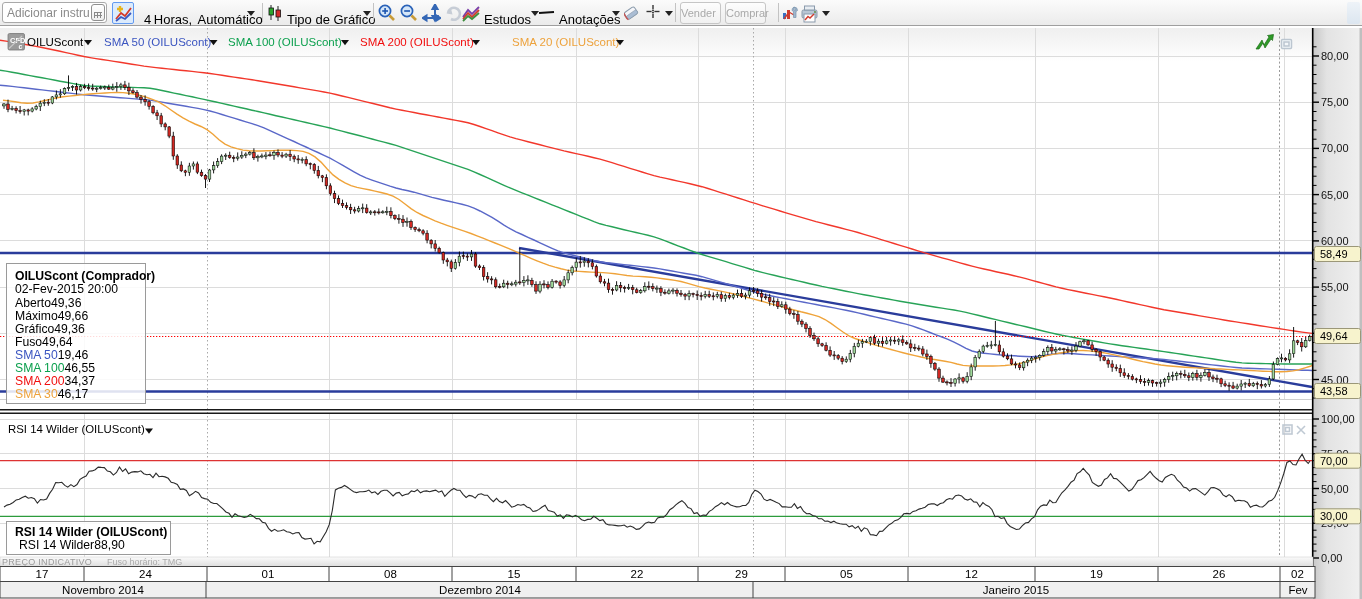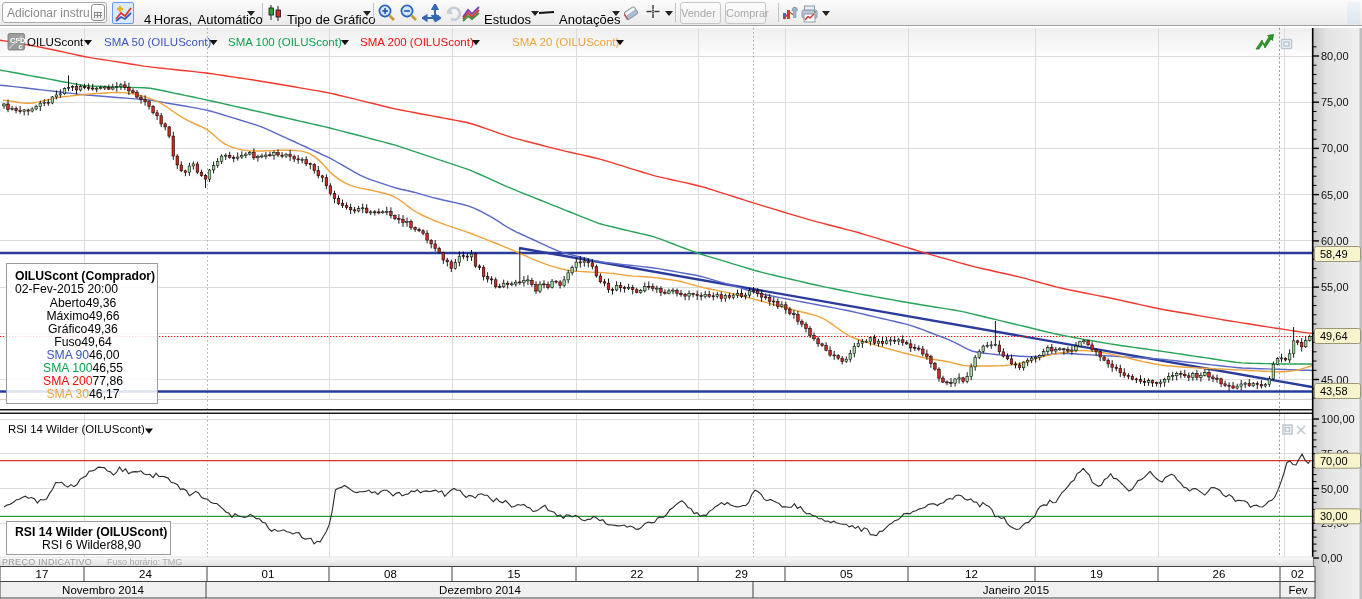--- a/index.html
+++ b/index.html
@@ -11,21 +11,21 @@
 .inpic{position:absolute;left:91px;top:4px;width:14px;height:17px;border:1.4px solid #909090;border-radius:3px;background:
 linear-gradient(#fff,#eee)}
 .inpic:after{content:"";position:absolute;left:2px;top:7px;width:8px;height:6px;background:
 repeating-linear-gradient(90deg,#888 0 1.5px,transparent 1.5px 3px),repeating-linear-gradient(#888 0 1.5px,transparent 1.5px 3px)}
 .btn-act{position:absolute;left:112px;top:2px;width:22px;height:22px;border:1px solid #639af0;background:#dcebfc;border-radius:2px}
 .car{position:absolute;top:11px;width:0;height:0;border-left:4px solid transparent;border-right:4px solid transparent;border-top:5px solid #222}
 .sep{position:absolute;top:3px;width:1px;height:19px;background:#c3c3c3}
 .dbtn{position:absolute;top:2px;height:22px;border:1px solid #c6c6c6;border-radius:3px;background:linear-gradient(#fdfdfd,#f1f1f1);color:#a9a9a9;font-size:11px;line-height:20px}
 .rw{position:absolute;left:1347px;top:2px;width:13px;height:22px;background:linear-gradient(#eef3f8,#dce6f0);border-radius:2px}
 .tip{position:absolute;background:rgba(255,255,255,0.85);border:1px solid #9a9a9a;z-index:6;font-size:12.2px;color:#000;white-space:nowrap}
-.tr{display:flex;justify-content:center;padding:0 6px 0 8px;line-height:13.1px}
+.tr{display:flex;justify-content:flex-start;padding:0 6px 0 8px;line-height:13.1px}
 </style></head><body>
 <svg width="1362" height="599" xmlns="http://www.w3.org/2000/svg" font-family="Liberation Sans, sans-serif" style="position:absolute;left:0;top:0">
 <defs>
 <linearGradient id="axbg" x1="0" y1="0" x2="1" y2="0">
         <stop offset="0" stop-color="#c8c8c8"></stop>
         <stop offset="0.28" stop-color="#e3e3e3"></stop>
         <stop offset="1" stop-color="#f0f0f0"></stop>
       </linearGradient>
 <linearGradient id="topfade" x1="0" y1="0" x2="0" y2="1">
         <stop offset="0" stop-color="#efefef"></stop>
@@ -677,54 +677,54 @@
     <svg style="position:absolute;left:800px;top:4px" width="19" height="19" viewBox="0 0 19 19">
       <rect x="2" y="6" width="15" height="8" rx="1.5" fill="#b9c6d4" stroke="#8a9aab"></rect>
       <rect x="4.5" y="2" width="10" height="4" fill="#e8edf2" stroke="#8a9aab"></rect>
       <rect x="4" y="10" width="11" height="8" fill="#fff" stroke="#8a9aab"></rect>
       <path d="M5,16 l3,-3.5 2,1.5 4,-4" stroke="#d0392b" stroke-width="1.4" fill="none"></path>
       <circle cx="15" cy="8" r="0.9" fill="#5a8a3a"></circle>
     </svg>
     <span class="car" style="left:822px"></span>
 <span class="rw"></span>
 </div>
-<div class="tip" style="left:6px;top:263px;width:152px;height:141px;padding-top:5px">
+<div class="tip" style="left:6px;top:263px;width:140px;height:141px;padding-top:5px">
 <div style="font-weight:bold;font-size:12.2px;padding-left:8px">OILUScont (Comprador)</div>
 <div style="padding-left:8px;line-height:13.5px">02-Fev-2015 20:00</div>
 <div class="tr">
       <span>Aberto</span>
       <span>49,36</span>
     </div>
 <div class="tr">
       <span>Máximo</span>
       <span>49,66</span>
     </div>
 <div class="tr">
       <span>Gráfico</span>
       <span>49,36</span>
     </div>
 <div class="tr">
       <span>Fuso</span>
       <span>49,64</span>
     </div>
 <div class="tr">
-      <span style="color:#3b55c0">SMA 90</span>
-      <span>46,00</span>
+      <span style="color:#3b55c0">SMA 50</span>
+      <span>19,46</span>
     </div>
 <div class="tr">
       <span style="color:#0ca04e">SMA 100</span>
       <span>46,55</span>
     </div>
 <div class="tr">
       <span style="color:#f10e0e">SMA 200</span>
-      <span>77,86</span>
+      <span>34,37</span>
     </div>
 <div class="tr">
       <span style="color:#eda23c">SMA 30</span>
       <span>46,17</span>
     </div>
 </div>
 <div class="tip" style="left:6px;top:521px;width:165px;height:34px;padding-top:3px">
 <div style="font-weight:bold;font-size:12.2px;padding-left:8px">RSI 14 Wilder (OILUScont)</div>
 <div class="tr" style="padding-left:12px">
-      <span>RSI 6 Wilder</span>
+      <span>RSI 14 Wilder</span>
       <span>88,90</span>
     </div>
 </div>
 </body></html>

